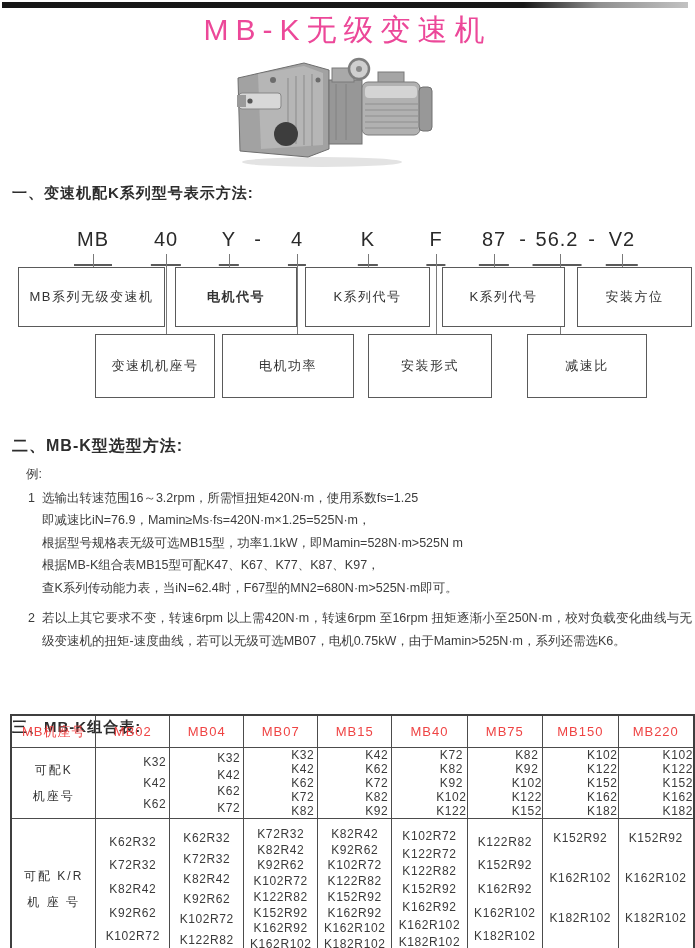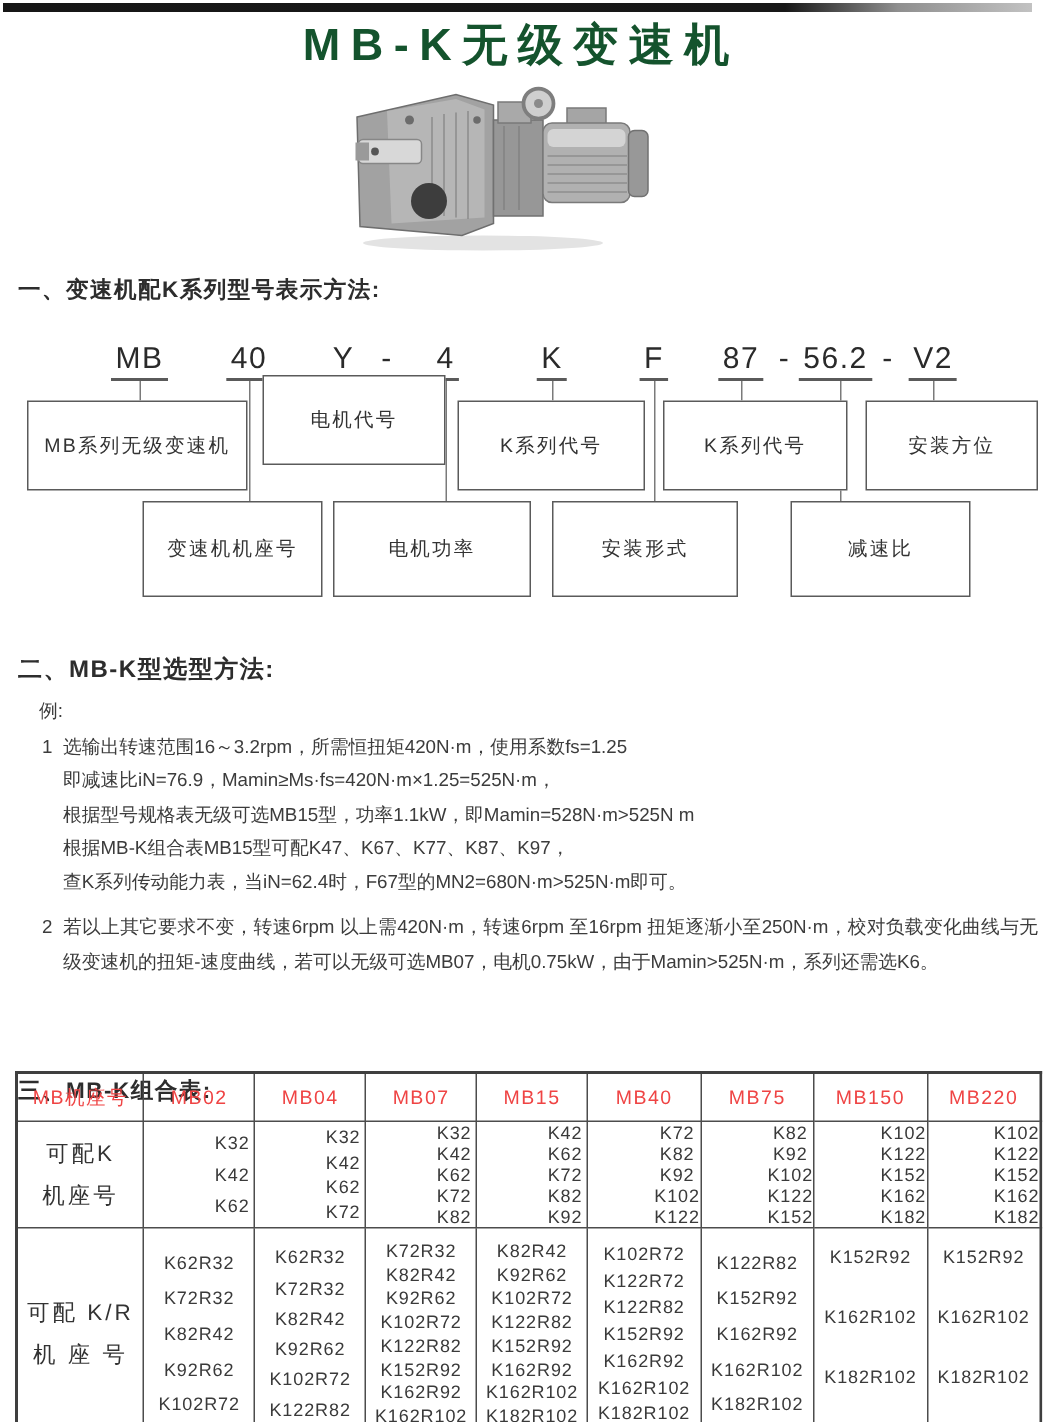--- a/index.html
+++ b/index.html
@@ -1,43 +1,43 @@
 <!DOCTYPE html>
 <html><head>
 <meta charset="utf-8">
 <style>
   html,body{margin:0;padding:0;background:#fff;}
   .page{position:relative;width:695px;height:948px;background:#fff;overflow:hidden;
         font-family:"Liberation Sans","DejaVu Sans",sans-serif;color:#3c3c3c;}
   .abs{position:absolute;}
   .topbar{left:2px;top:2px;width:686px;height:6px;
           background:linear-gradient(90deg,#161616 0%,#181818 76%,#8f8f8f 87%,#c2c2c2 100%);}
-  .title{left:0;top:10px;width:695px;text-align:center;font-size:30px;font-weight:bold;
-         letter-spacing:7px;color:#14532d;white-space:nowrap;}
+  .title{left:0;top:10px;width:695px;text-align:center;font-size:30px;font-weight:normal;
+         letter-spacing:7px;color:#ec4899;white-space:nowrap;}
   .heading{font-weight:bold;color:#2d2d2d;white-space:nowrap;}
   .h1{left:12px;top:184px;font-size:15px;letter-spacing:1px;text-align:right;}
   .h2{left:12px;top:436px;font-size:16px;letter-spacing:1px;}
   .h3{left:12px;top:678px;font-size:15px;letter-spacing:1px;margin-top:40px;}
   .tok{top:228px;font-size:20px;color:#2a2a2a;transform:translateX(-50%);
        letter-spacing:1px;padding:0 3px;white-space:nowrap;}
-  .tok.u{border-bottom:2px solid #5a5a5a;padding-bottom:1px;}
+  .tok.u{border-bottom:2px solid #5a5a5a;padding-bottom:13px;}
   .vline{width:1px;background:#7a7a7a;}
   .dbox{border:1.5px solid #5a5a5a;display:flex;align-items:center;justify-content:center;
         font-size:13px;letter-spacing:1.5px;color:#333;text-align:center;background:#fff;}
   .exlabel{left:26px;top:466px;font-size:12.5px;}
   .item{font-size:12.5px;line-height:22.4px;color:#3c3c3c;}
   .item .no{position:absolute;left:-14px;top:0;}
   .i1{left:42px;top:487px;white-space:nowrap;}
   .i2{left:42px;top:607px;width:650px;line-height:23px;text-align:justify;}
   table.combo{position:absolute;left:10px;top:714px;border-collapse:collapse;
         table-layout:fixed;border:2px solid #3f3f3f;}
   table.combo td{border:1px solid #4c4c4c;text-align:center;vertical-align:middle;padding:0;}
   tr.thead td{height:31px;font-size:13px;letter-spacing:1px;color:#ef4444;}
   .lbl{display:flex;flex-direction:column;justify-content:flex-end;align-items:center;
-       gap:9px;font-size:15px;letter-spacing:2px;color:#333;}
+       gap:9px;font-size:12px;letter-spacing:2px;color:#333;}
   .stack{display:flex;flex-direction:column;justify-content:space-evenly;align-items:center;
          font-size:12px;letter-spacing:.6px;color:#3a3a3a;}
   tr.krow td .stack{height:70px;padding-left:44px;}
   tr.kright td .stack{height:128px;}
   tr.kright td .stack.top-align{justify-content:flex-start;padding-top:12px;gap:26px;}
 </style>
 </head>
 <body>
 
 <div class="page">
@@ -96,21 +96,21 @@
   <div class="abs vline" style="left:166px;top:254px;height:80px;"></div>
   <div class="abs vline" style="left:229px;top:254px;height:13px;"></div>
   <div class="abs vline" style="left:297px;top:254px;height:80px;"></div>
   <div class="abs vline" style="left:368px;top:254px;height:13px;"></div>
   <div class="abs vline" style="left:436px;top:254px;height:80px;"></div>
   <div class="abs vline" style="left:494px;top:254px;height:13px;"></div>
   <div class="abs vline" style="left:560px;top:254px;height:80px;"></div>
   <div class="abs vline" style="left:622px;top:254px;height:13px;"></div>
 
   <div class="abs dbox" style="left:18px;top:267px;width:145px;height:58px;">MB系列无级变速机</div>
-  <div class="abs dbox" style="left:175px;top:250px;width:120px;height:58px;">电机代号</div>
+  <div class="abs dbox" style="left:175px;top:267px;width:120px;height:58px;font-weight:bold;">电机代号</div>
   <div class="abs dbox" style="left:305px;top:267px;width:123px;height:58px;">K系列代号</div>
   <div class="abs dbox" style="left:442px;top:267px;width:121px;height:58px;">K系列代号</div>
   <div class="abs dbox" style="left:95px;top:334px;width:118px;height:62px;">变速机机座号</div>
 
   <div class="abs dbox" style="left:577px;top:267px;width:113px;height:58px;">安装方位</div>
   <div class="abs dbox" style="left:222px;top:334px;width:130px;height:62px;">电机功率</div>
   <div class="abs dbox" style="left:368px;top:334px;width:122px;height:62px;">安装形式</div>
   <div class="abs dbox" style="left:527px;top:334px;width:118px;height:62px;">减速比</div>
 
   <div class="abs heading h2">二、MB-K型选型方法:</div>

